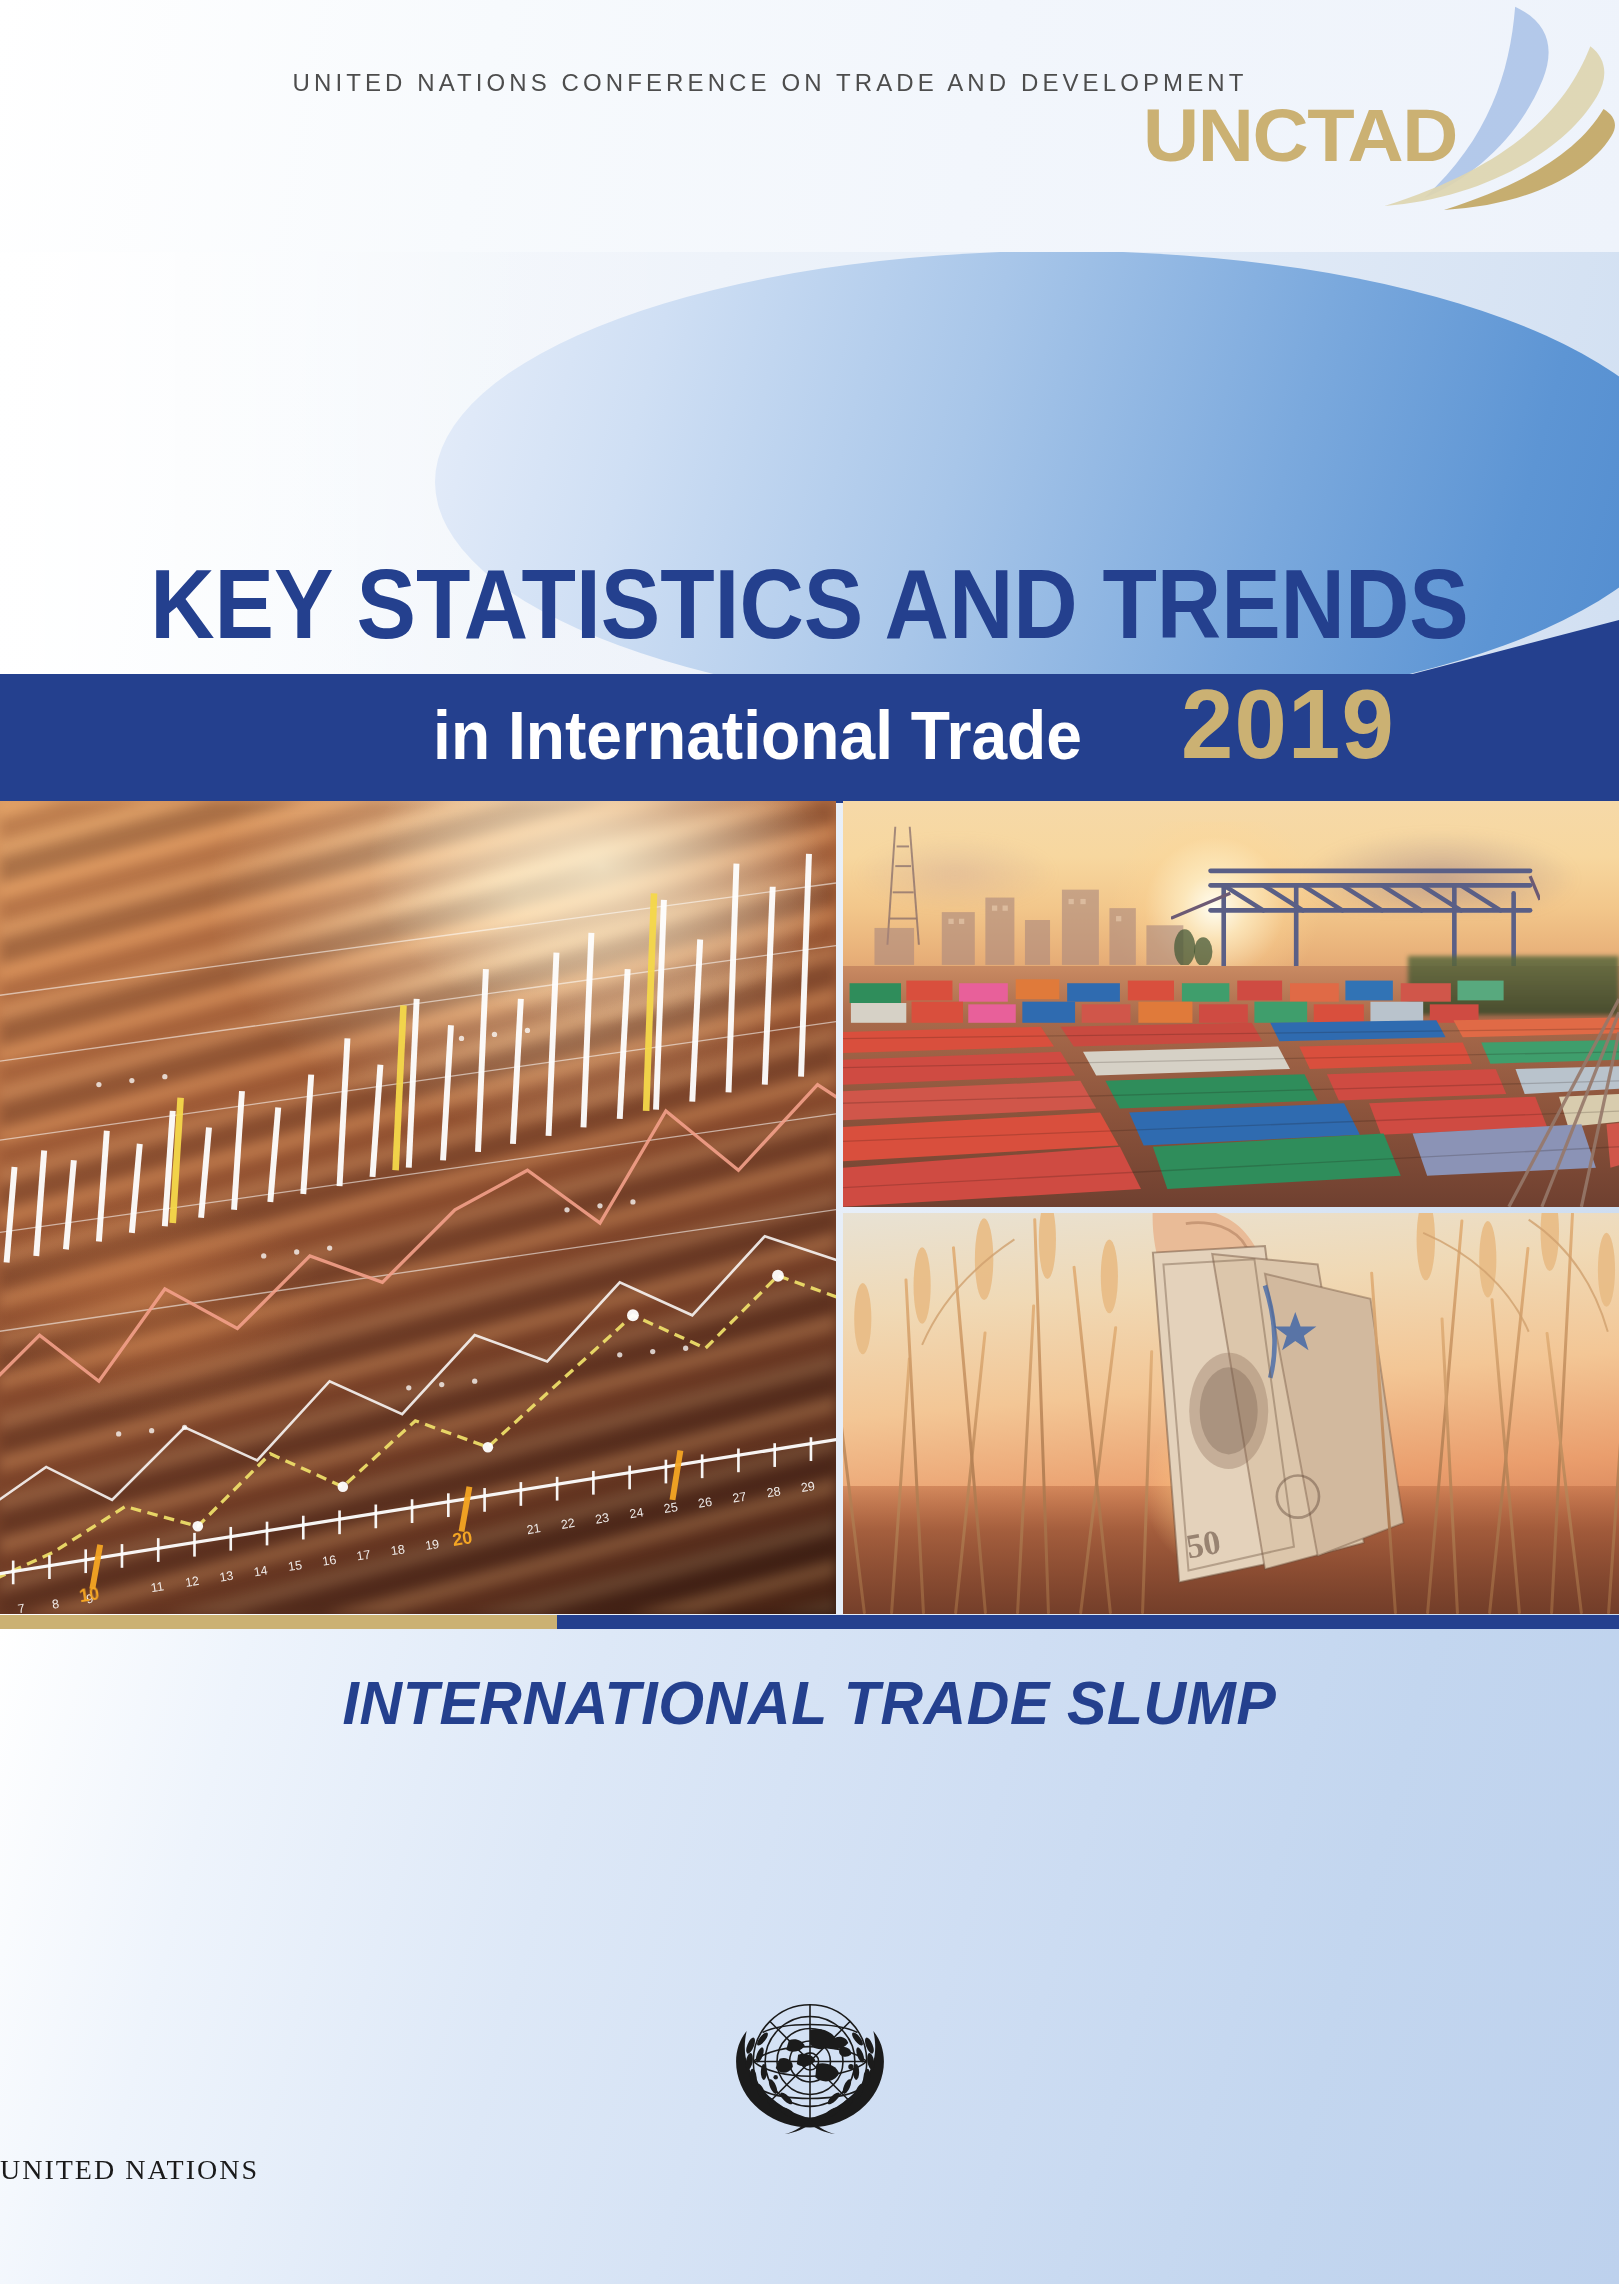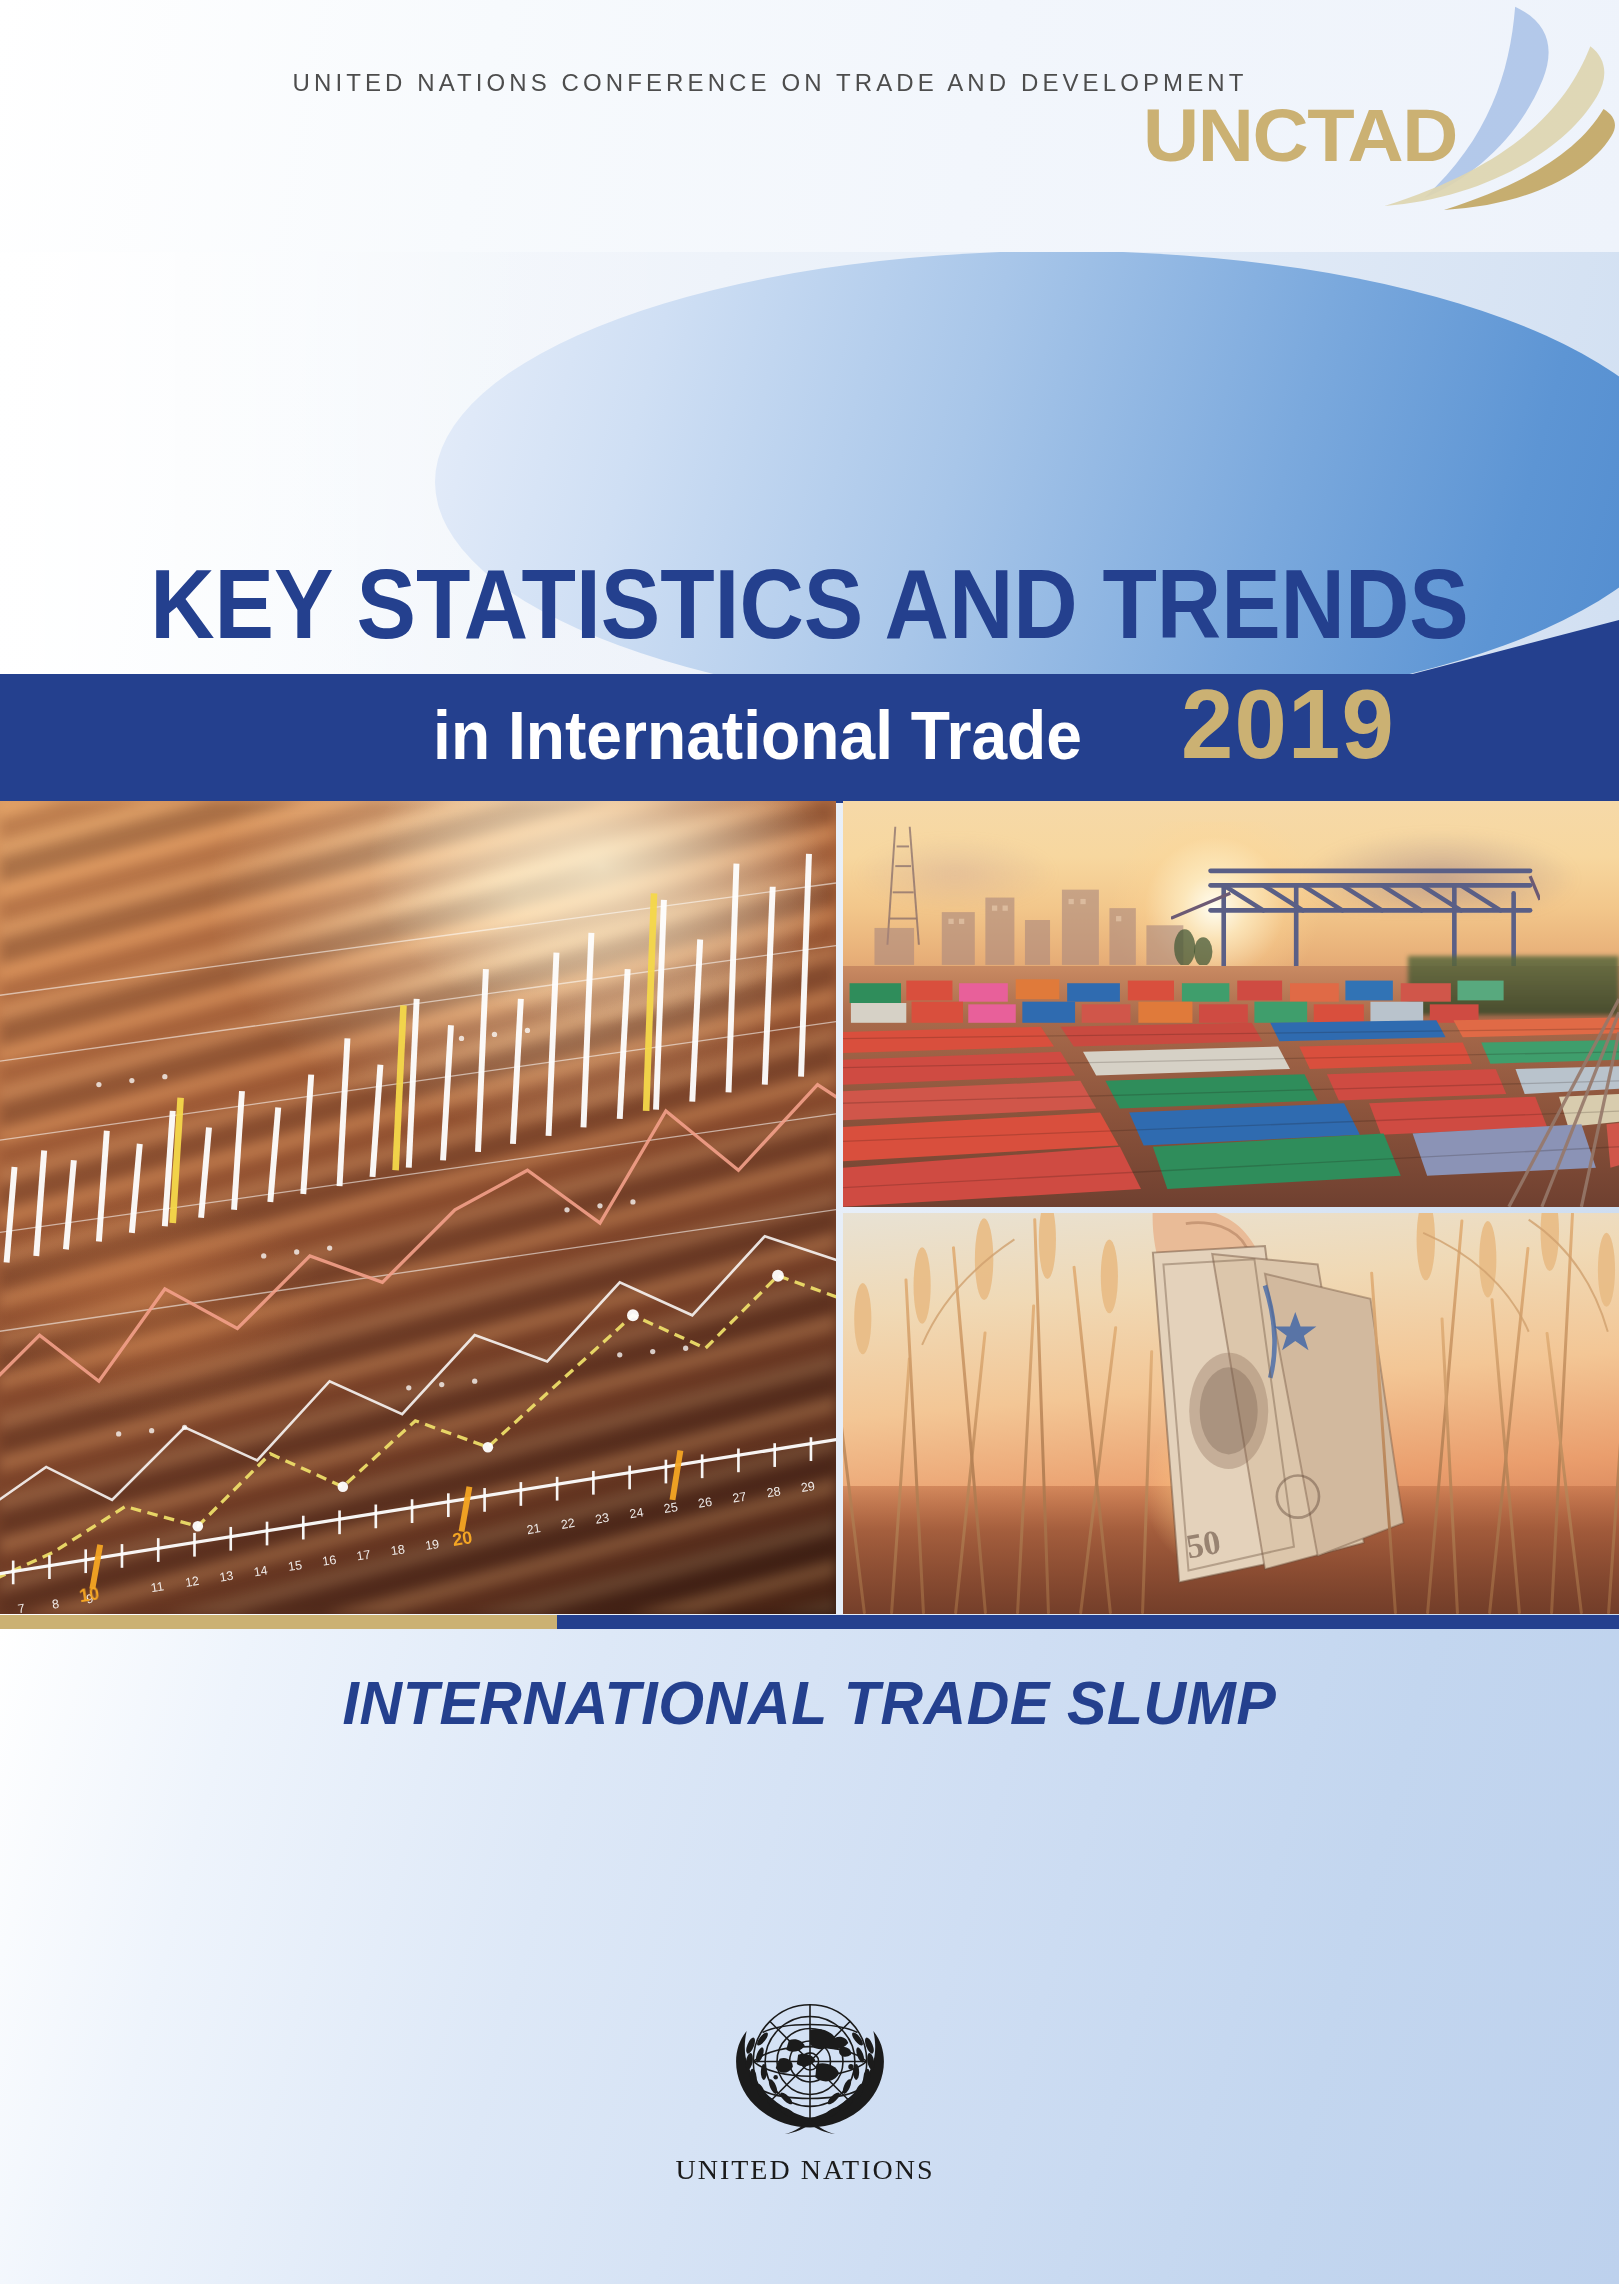--- a/index.html
+++ b/index.html
@@ -322,21 +322,20 @@
     left: 50%;
     top: 1998px;
     transform: translateX(-50%);
     width: 198px;
     height: 152px;
   }
   .un-text {
     position: absolute;
     left: 0; right: 9px;
     top: 2154px;
-    text-align: center;
     font-family: "Liberation Serif", serif;
     font-size: 28px;
     letter-spacing: 2px;
     color: #1b1b1b;
     white-space: nowrap;
   }
 </style>
 </head>
 <body>
 

